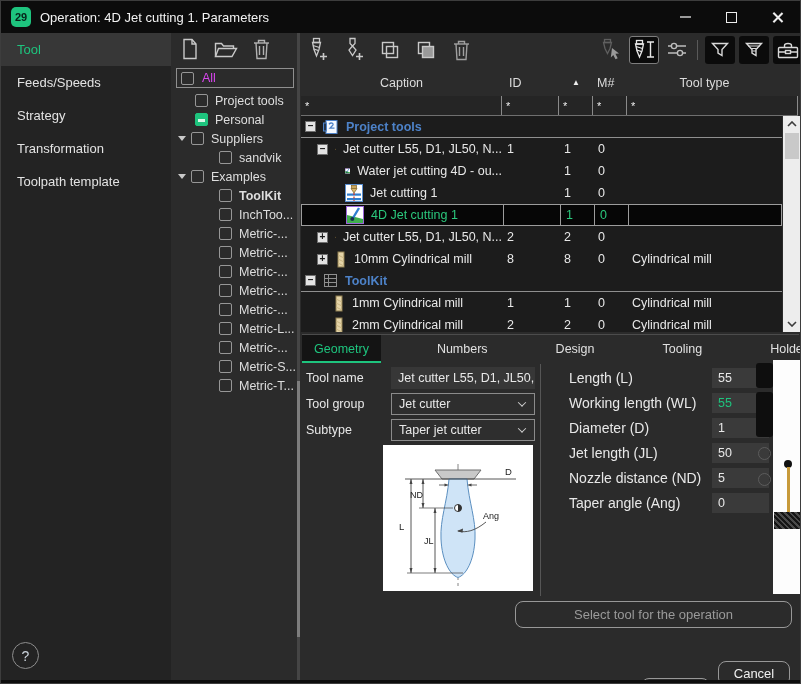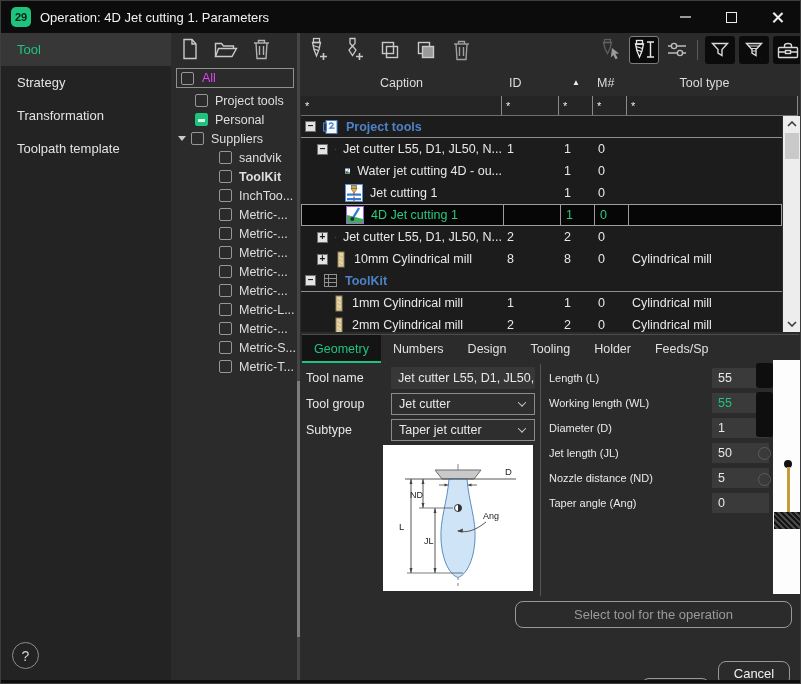--- a/index.html
+++ b/index.html
@@ -63,35 +63,35 @@
   .lrow.selrow { background:#060606; border:1px solid #9c9c9c; color:#2bc87d; }
   .lrow.selrow > div { border-left:1px solid #9c9c9c; height:100%; display:flex; align-items:center; }
   .lrow.selrow > div:first-child { border-left:none; }
   .exp { width:11px; height:11px; background:#e3e3e3; border:1px solid #6f6f6f; color:#1a1a1a; font-size:10px; line-height:8px; text-align:center; flex:none; font-weight:bold; }
   .pl4{padding-left:4px;} .pl16{padding-left:16px;} .pl32{padding-left:32px;} .pl44{padding-left:44px;}
   .scroll { position:absolute; left:782px; top:115px; width:18px; height:216px; background:#ededed; }
   .sarr { position:absolute; left:0; width:18px; height:16px; display:flex; align-items:center; justify-content:center; }
   .sarr.up{top:0;} .sarr.dn{bottom:0;}
   .sthumb { position:absolute; left:2px; top:17px; width:14px; height:26px; background:#c9c9c9; }
   
-  .tabs { position:absolute; left:301px; top:333px; right:1px; height:29px; border-top:1px solid #4c4c4c; display:flex; font-size:12.5px; color:#e0e0e0; }
+  .tabs { position:absolute; left:301px; top:333px; right:1px; height:29px; border-top:1px solid #4c4c4c; display:flex; font-size:12.5px; color:#e0e0e0;gap:44px; }
   .tab { padding:0 12px; display:flex; align-items:center; white-space:nowrap; }
   .tab.sel { background:#141414; color:#1ec47e; box-shadow:inset 0 -2px 0 #1ec47e; }
   
   .frm-left { position:absolute; left:305px; top:364px; width:230px; }
   .frow2 { height:26px; display:flex; align-items:center; }
   .flabel { width:85px; font-size:12.5px; }
   .txtfield { width:144px; height:22px; background:#373737; display:flex; align-items:center; padding-left:7px; font-size:12.5px; overflow:hidden; white-space:nowrap; }
   .dd { width:144px; height:22px; border:1px solid #8b8b8b; background:#2e2e2e; display:flex; align-items:center; padding-left:7px; font-size:12.5px; }
   .chev { width:6px; height:6px; border-right:1.4px solid #cfcfcf; border-bottom:1.4px solid #cfcfcf; transform:rotate(45deg) translate(-1px,-1px); margin-left:auto; margin-right:9px; flex:none; }
   .diagram { position:absolute; left:382px; top:444px; width:150px; height:146px; background:#fff; }
   .vdiv { position:absolute; left:539px; top:363px; width:1px; height:232px; background:#565656; }
   .frm-right { position:absolute; left:548px; top:364px; width:220px; }
   .prow { height:25px; display:flex; align-items:center; }
-  .plabel { flex:1; font-size:11px; }
+  .plabel { flex:1; font-size:14px;margin-left:20px; }
   .pinput { width:57px; height:20px; background:#3a3a3a; display:flex; align-items:center; padding-left:6px; font-size:12.5px; }
   .pinput.green { color:#1ec47e; }
   
   .preview { position:absolute; left:772px; top:359px; width:29px; height:234px; background:#fdfdfd; }
   .pv-dot { position:absolute; left:11px; top:100px; width:8px; height:8px; background:#111; border-radius:50%; }
   .pv-stem { position:absolute; left:14px; top:107px; width:3px; height:46px; background:#c79a3a; }
   .pv-block { position:absolute; left:1px; top:152px; width:27px; height:17px; background:repeating-linear-gradient(45deg,#151515 0 2px,#4a4a4a 2px 4px); }
   .pv-btn { position:absolute; left:755px; width:17px; background:#0e0e0e; border-radius:3px; }
   .pv-circ { position:absolute; left:757px; width:13px; height:13px; border:1px solid #5c5c5c; border-radius:50%; }
   
@@ -118,20 +118,21 @@
           <span class="max-glyph"></span>
         </div>
       <div class="wbtn">
           <span class="close-glyph"></span>
         </div>
     </div>
   </div>
 
   <div class="sidebar">
     <div class="side-item sel">Tool</div>
+    <div class="side-item">Feeds/Speeds</div>
     <div class="side-item">Strategy</div>
     <div class="side-item">Transformation</div>
     <div class="side-item">Toolpath template</div>
   </div>
   <div class="help-btn">?</div>
 
   <div class="lib-toolbar">
     <div>
       <svg width="20" height="22" viewBox="0 0 20 22">
           <g fill="none" stroke="#c9c9c9" stroke-width="1.4">
@@ -175,20 +176,25 @@
         <span class="tlabel">Personal</span>
       </div>
     <div class="trow">
         <span class="tri"></span>
         <span class="cb"></span>
         <span class="tlabel">Suppliers</span>
       </div>
     <div class="trow ind2">
         <span class="cb"></span>
         <span class="tlabel">sandvik</span>
+      </div>
+    <div class="trow">
+        <span class="tri"></span>
+        <span class="cb"></span>
+        <span class="tlabel">Examples</span>
       </div>
     <div class="trow ind2 bold">
         <span class="cb"></span>
         <span class="tlabel">ToolKit</span>
       </div>
     <div class="trow ind2">
         <span class="cb"></span>
         <span class="tlabel">InchToo...</span>
       </div>
     <div class="trow ind2">

